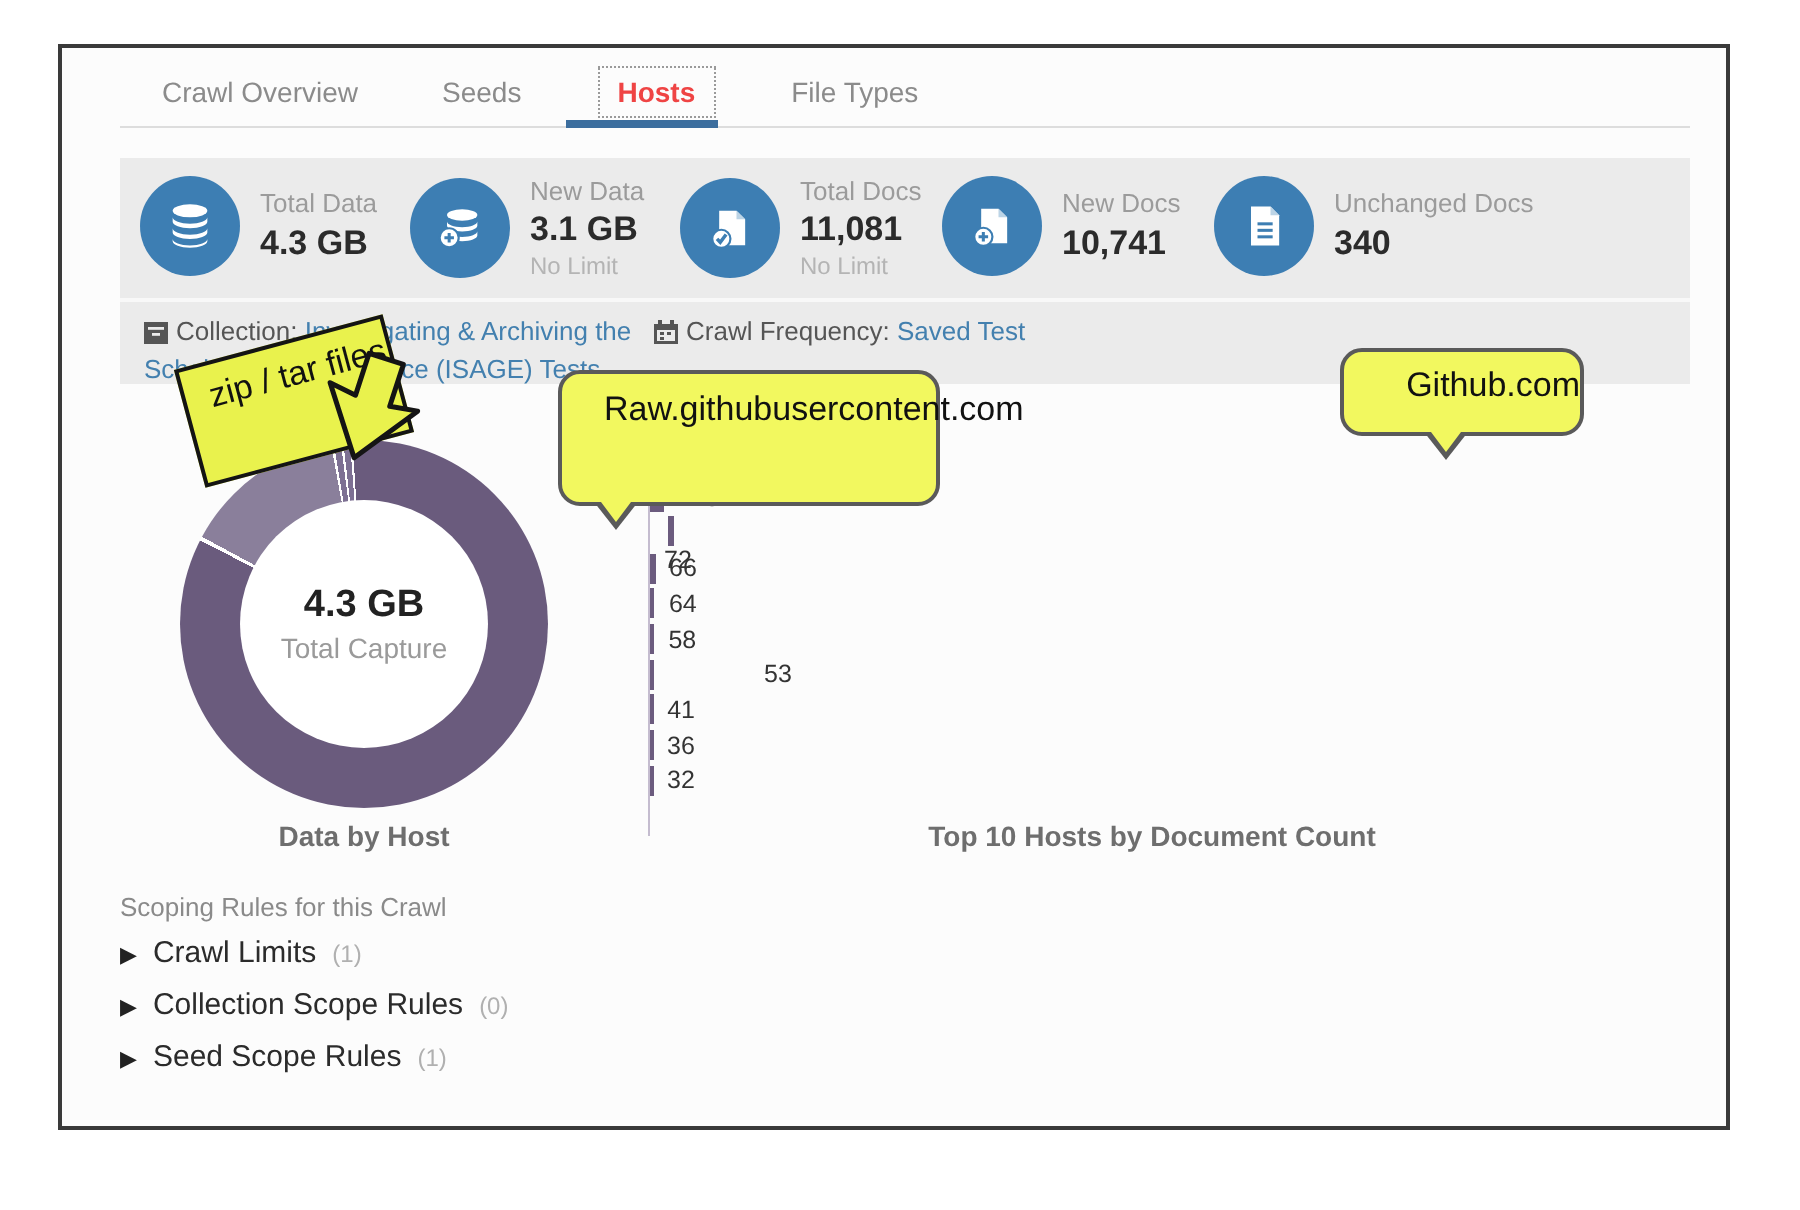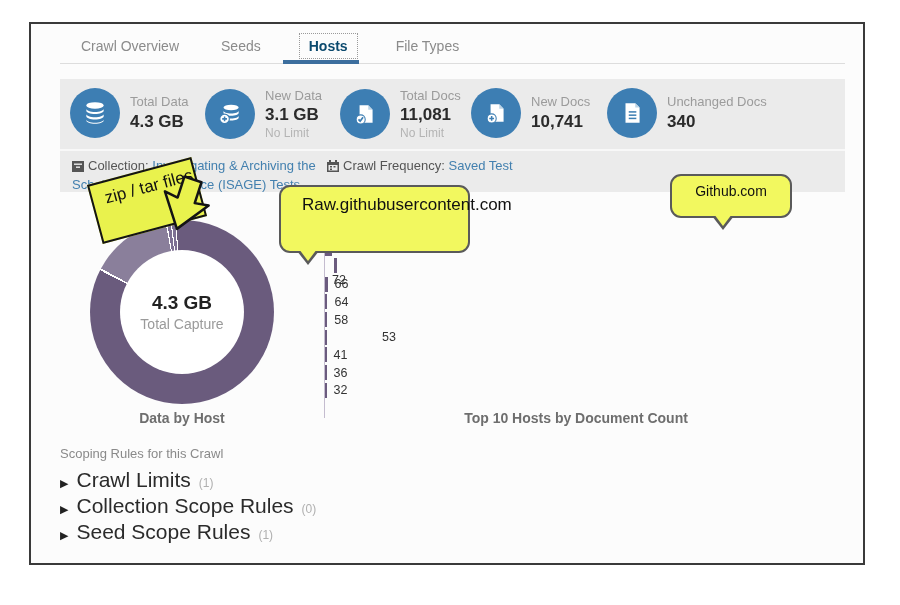--- a/index.html
+++ b/index.html
@@ -2,21 +2,21 @@
 <html><head>
 <meta charset="utf-8">
 <style>
   html,body{margin:0;padding:0;background:#fff;}
   body{width:900px;height:605px;position:relative;font-family:"Liberation Sans",sans-serif;overflow:hidden;}
   .frame{position:absolute;left:29px;top:22px;width:836px;height:543px;background:#fcfcfc;border:2px solid #3a3a3a;box-sizing:border-box;}
 
   
   .tabs{position:absolute;left:46px;top:9px;display:flex;gap:34px;align-items:flex-end;z-index:3;}
   .tab{font-size:14px;color:#8b8b8b;padding:5px 4px;cursor:pointer;white-space:nowrap;}
-  .tab.active{color:#0c4a6e;font-weight:bold;border:1px dotted #9a9a9a;padding:4px 9px;position:relative;}
+  .tab.active{color:#ef4444;font-weight:bold;border:1px dotted #9a9a9a;padding:4px 9px;position:relative;}
   .tab.active::after{content:"";position:absolute;left:-17px;right:-2px;bottom:-6px;height:4px;background:#3c6e9e;}
   .tabs-rule{position:absolute;left:29px;width:785px;top:39px;height:1px;background:#ddd;}
 
   
   .panel{position:absolute;left:29px;top:55px;width:785px;height:113px;background:#ebebeb;}
   .panel-divider{position:absolute;left:0;right:0;top:70px;height:2px;background:#f8f8f8;}
   .stat{position:absolute;top:9px;display:flex;align-items:center;gap:10px;}
   .stat-circle{width:50px;height:50px;border-radius:50%;background:#3d7eb3;display:flex;align-items:center;justify-content:center;flex:0 0 auto;}
   .stat-text{display:flex;flex-direction:column;line-height:1.25;}
   .stat-label{font-size:13px;color:#9b9b9b;}
@@ -43,33 +43,33 @@
   .bars{position:absolute;left:293px;top:198px;width:500px;height:200px;}
   .bars-axis{position:absolute;left:0;top:0;width:1px;height:196px;background:#c4bccf;}
   .bar-row{position:absolute;left:1px;height:16px;display:flex;align-items:center;}
   .bar-fill{height:15px;background:#6b5b7e;flex:0 0 auto;}
   .bar-label{font-size:12.5px;color:#333;margin-left:7px;white-space:nowrap;}
 
   
   .scoping-title{position:absolute;left:29px;top:422px;font-size:13px;color:#8a8a8a;}
   .scope-item{position:absolute;left:29px;display:flex;align-items:baseline;gap:8px;cursor:pointer;}
   .scope-caret{font-size:11px;color:#222;}
-  .scope-label{font-size:21px;color:#2b2b2b;}
+  .scope-label{font-size:15px;color:#2b2b2b;}
   .scope-count{font-size:12px;color:#b0b0b0;}
 
   
   .note-rect{position:absolute;left:62px;top:146px;width:92px;height:52px;background:#e9f24d;border:2.5px solid #141414;transform:rotate(-15deg);font-size:17px;color:#111;padding:5px 0 0 12px;line-height:1.25;z-index:6;}
   .note-arrow{position:absolute;left:120px;top:152px;z-index:6;transform:rotate(18deg);}
   .bubble{position:absolute;background:#f2f85f;border:2px solid #5a5a5a;border-radius:11px;color:#111;z-index:6;}
   .bubble::before{content:"";position:absolute;bottom:-14px;border-left:11px solid transparent;border-right:11px solid transparent;border-top:14px solid #5a5a5a;}
   .bubble::after{content:"";position:absolute;bottom:-10px;border-left:9px solid transparent;border-right:9px solid transparent;border-top:12px solid #f2f85f;}
   .bubble-raw{left:248px;top:161px;width:166px;height:58px;font-size:17px;line-height:1.45;padding:6px 0 0 21px;box-sizing:content-box;}
   .bubble-raw::before{left:16px;}
   .bubble-raw::after{left:18px;}
-  .bubble-github{left:639px;top:150px;width:118px;height:33px;font-size:14px;text-align:center;padding-top:7px;}
+  .bubble-github{left:639px;top:150px;width:118px;height:33px;font-size:17px;text-align:right;padding-top:7px;}
   .bubble-github::before{left:40px;}
   .bubble-github::after{left:42px;}
 </style>
 </head>
 <body>
 
 <div class="frame">
 
   <div class="tabs">
     <div class="tab">Crawl Overview</div>

